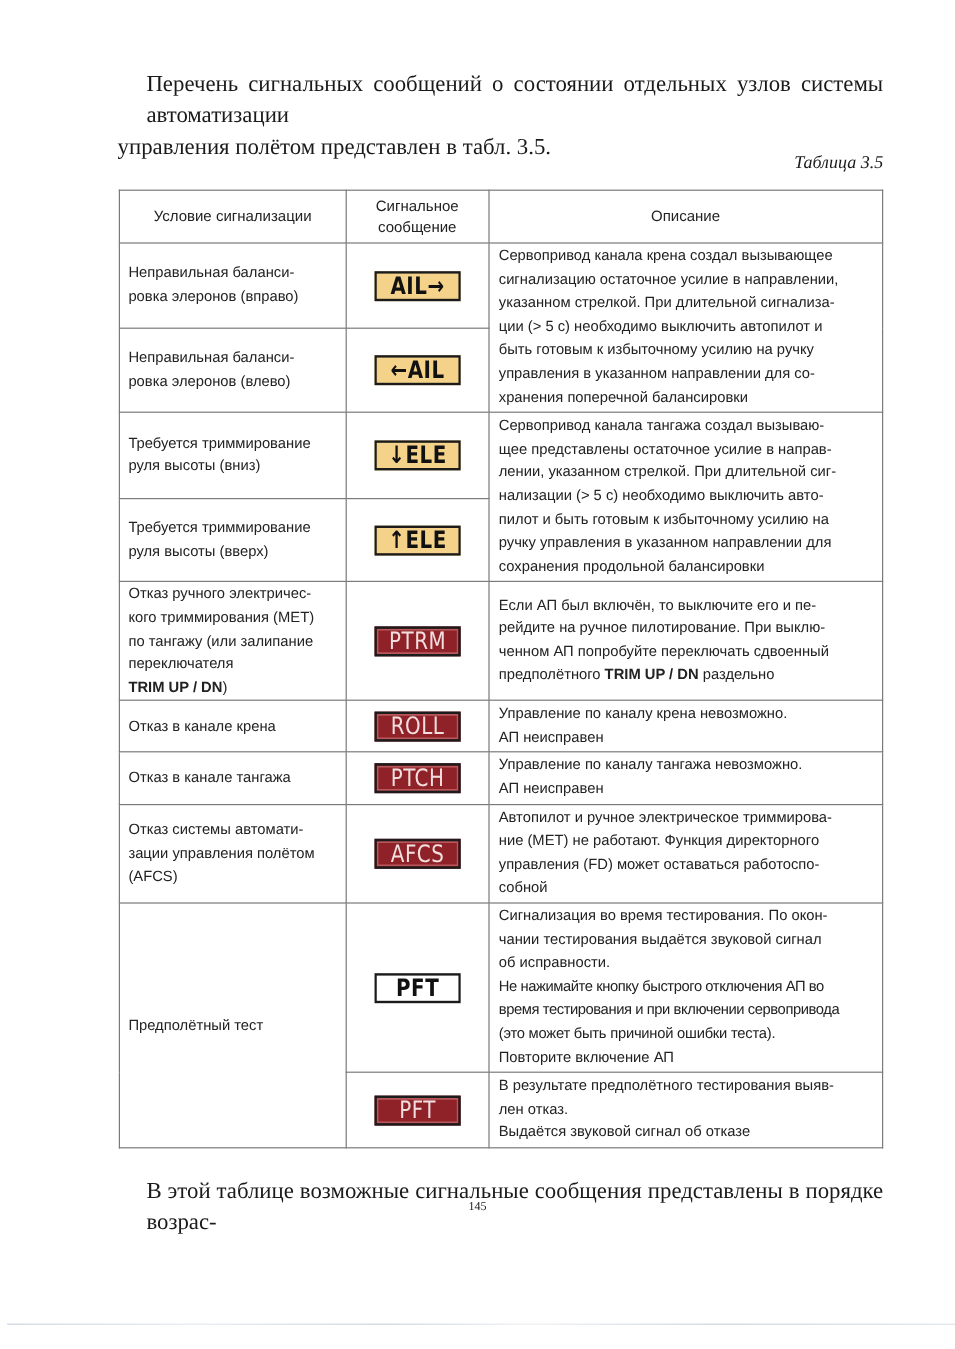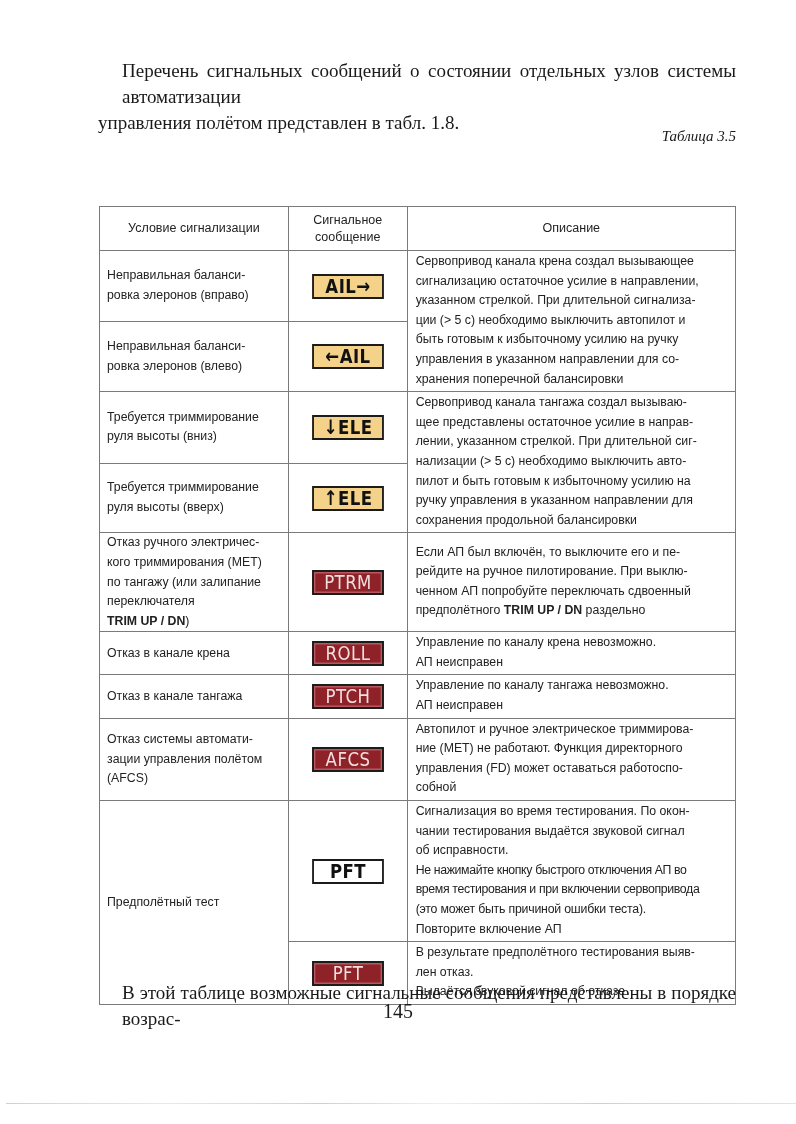--- a/index.html
+++ b/index.html
@@ -7,46 +7,46 @@
     .serif { font-family: "Liberation Serif", "DejaVu Serif", serif; }
     .sans { font-family: "Liberation Sans", "DejaVu Sans", sans-serif; }
 
     .para { position: absolute; left: 122px; width: 614px; font-size: 19px; line-height: 26px; text-align: justify; }
     .para .cont { display: block; margin-left: -24px; }
     #intro { top: 58px; }
     #outro { top: 980px; }
 
     #table-caption { position: absolute; top: 128px; right: 60px; font-size: 15px; font-style: italic; }
 
-    #signal-table { position: absolute; left: 99px; top: 158px; width: 637px; border-collapse: collapse; font-size: 12.3px; line-height: 19.6px; color: #222; margin-top: 48px; }
+    #signal-table { position: absolute; left: 99px; top: 158px; width: 637px; border-collapse: collapse; font-size: 12.3px; line-height: 19.6px; color: #222; }
     #signal-table td, #signal-table th { border: 1.3px solid #7a7a7a; vertical-align: middle; padding: 0; }
     #signal-table th { font-weight: normal; text-align: center; height: 43px; font-size: 12.5px; line-height: 17px; }
     .c1 { width: 189px; }
     .c2 { width: 119px; }
     .c3 { width: 329px; }
     td.cond { padding: 0 8px 0 7px !important; }
     td.desc { padding: 1px 6px 2px 8px !important; }
     td.sig { text-align: center; }
 
     .badge { display: inline-block; width: 78px; height: 25px; box-sizing: border-box; border: 2.5px solid #1b1b1b; text-align: center; font-family: "DejaVu Sans Condensed", "DejaVu Sans", sans-serif; font-size: 20px; line-height: 21px; letter-spacing: 0.5px; vertical-align: middle; transform: scaleX(0.92); }
     .badge.caution { background: #f4d28a; color: #111; font-weight: bold; }
     .badge.warning { background: #8e2228; color: #f2dede; border-color: #1c1c1c; box-shadow: inset 0 0 0 1.5px #b8585c; font-weight: normal; }
     .badge.test { background: #ffffff; color: #111; font-weight: bold; }
 
     b { font-weight: bold; }
 
-    #page-number { position: absolute; top: 1000px; left: 0; width: 796px; text-align: center; font-size: 20px; }
+    #page-number { position: absolute; top: 1000px; left: 0; width: 796px; text-align: center; font-size: 10px; }
     #scan-line { position: absolute; top: 1103px; left: 6px; width: 790px; height: 1px; background: linear-gradient(90deg, #c9d2dc 0%, #e6eaee 20%, #c9d2dc 40%, #eef0f2 55%, #c9d2dc 75%, #dfe4e9 100%); }
   </style>
 </head>
 <body>
 
 <div id="intro" class="para serif">
   <span>Перечень сигнальных сообщений о состоянии отдельных узлов системы автоматизации</span>
-  <span class="cont">управления полётом представлен в табл. 1.8.</span>
+  <span class="cont">управления полётом представлен в табл. 3.5.</span>
 </div>
 
 <div id="table-caption" class="serif">Таблица 3.5</div>
 
 <table id="signal-table" class="sans">
   <colgroup>
       <col class="c1">
       <col class="c2">
       <col class="c3">
     </colgroup>

